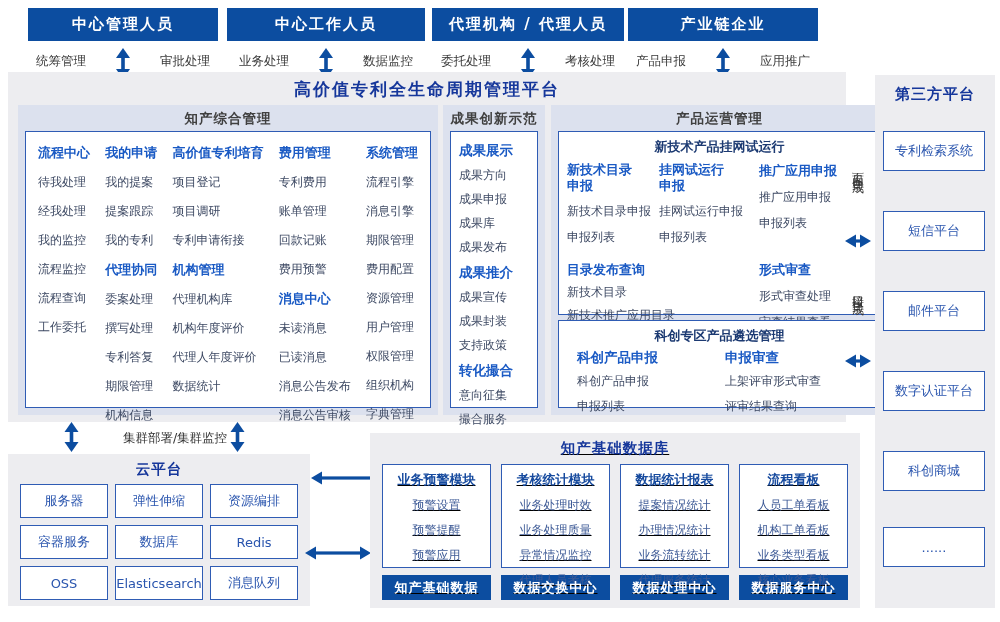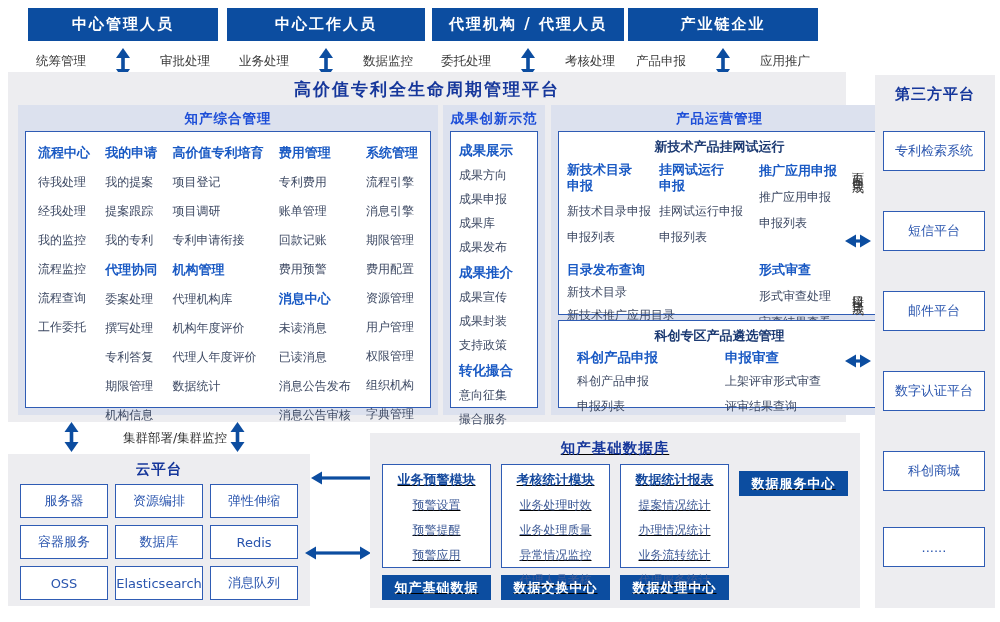--- a/index.html
+++ b/index.html
@@ -20,21 +20,21 @@
   }
   .top-arrow{position:absolute;left:50%;transform:translateX(-50%);top:40px;line-height:0;}
   
   .platform{position:absolute;left:8px;top:72px;width:838px;height:350px;background:#ededf0;}
   .platform-title{
     text-align:center;padding-top:6px;font-size:17px;font-weight:bold;
     color:#16379b;letter-spacing:2px;
   }
   .section{position:absolute;top:33px;height:310px;background:#dce1ee;}
   .section-title{
-    text-align:center;font-size:13.5px;font-weight:bold;color:#1d4ed8;
+    text-align:center;font-size:13.5px;font-weight:bold;color:#404040;
     height:25px;line-height:27px;letter-spacing:1px;
   }
   .white-box{
     position:absolute;left:7px;right:7px;background:#ffffff;
     border:1.5px solid #2f5cb4;box-sizing:border-box;
   }
   .group-header{color:#1a5ac4;font-weight:bold;font-size:13px;margin:10px 0 8px;}
   .group-item{color:#3d4963;font-size:12px;margin:12px 0;white-space:nowrap;}
   
   #sec-ip{left:10px;width:420px;}
@@ -296,22 +296,22 @@
       <polygon points="7.5,0 14.5,10 0.5,10" fill="#0c4da0"></polygon>
       <rect x="5.7" y="9" width="3.6" height="12" fill="#0c4da0"></rect>
       <polygon points="7.5,30 14.5,20 0.5,20" fill="#0c4da0"></polygon>
     </svg></div>
 <div id="cluster-label">集群部署/集群监控</div>
 
 <div id="cloud">
   <div class="panel-title">云平台</div>
   <div id="cloud-grid">
       <div class="cloud-box">服务器</div>
+      <div class="cloud-box">弹性伸缩</div>
       <div class="cloud-box">资源编排</div>
-      <div class="cloud-box">弹性伸缩</div>
       <div class="cloud-box">容器服务</div>
       <div class="cloud-box">数据库</div>
       <div class="cloud-box">Redis</div>
       <div class="cloud-box">OSS</div>
       <div class="cloud-box">Elasticsearch</div>
       <div class="cloud-box">消息队列</div>
     </div>
 </div>
 
 <div class="gap-arrow" style="left:311px;top:471px;" id="gap-arrow-top"><svg width="68" height="14" viewBox="0 0 68 14">
@@ -350,20 +350,27 @@
         <div class="db-box">
           <div class="group-header">数据统计报表</div>
           <div class="group-item">提案情况统计</div>
           <div class="group-item">办理情况统计</div>
           <div class="group-item">业务流转统计</div>
           <div class="group-item">代理服务统计</div>
         </div>
         <div class="db-button">数据处理中心</div>
       </div>
       <div class="db-module">
+        <div class="db-box">
+          <div class="group-header">流程看板</div>
+          <div class="group-item">人员工单看板</div>
+          <div class="group-item">机构工单看板</div>
+          <div class="group-item">业务类型看板</div>
+          <div class="group-item">核心业务看板</div>
+        </div>
         <div class="db-button">数据服务中心</div>
       </div>
     </div>
 </div>
 
 <div id="third-party">
   <div class="panel-title">第三方平台</div>
   <div id="tp-boxes">
       <div class="tp-box" style="top: 56px;">专利检索系统</div>
       <div class="tp-box" style="top: 136px;">短信平台</div>

